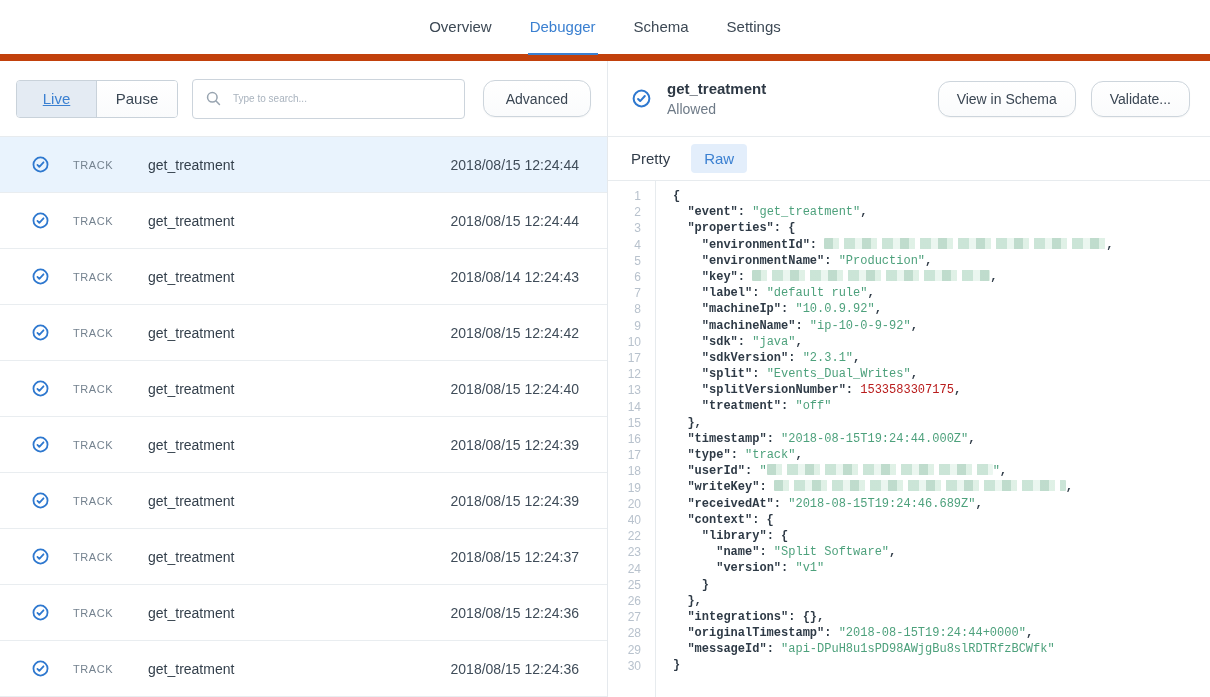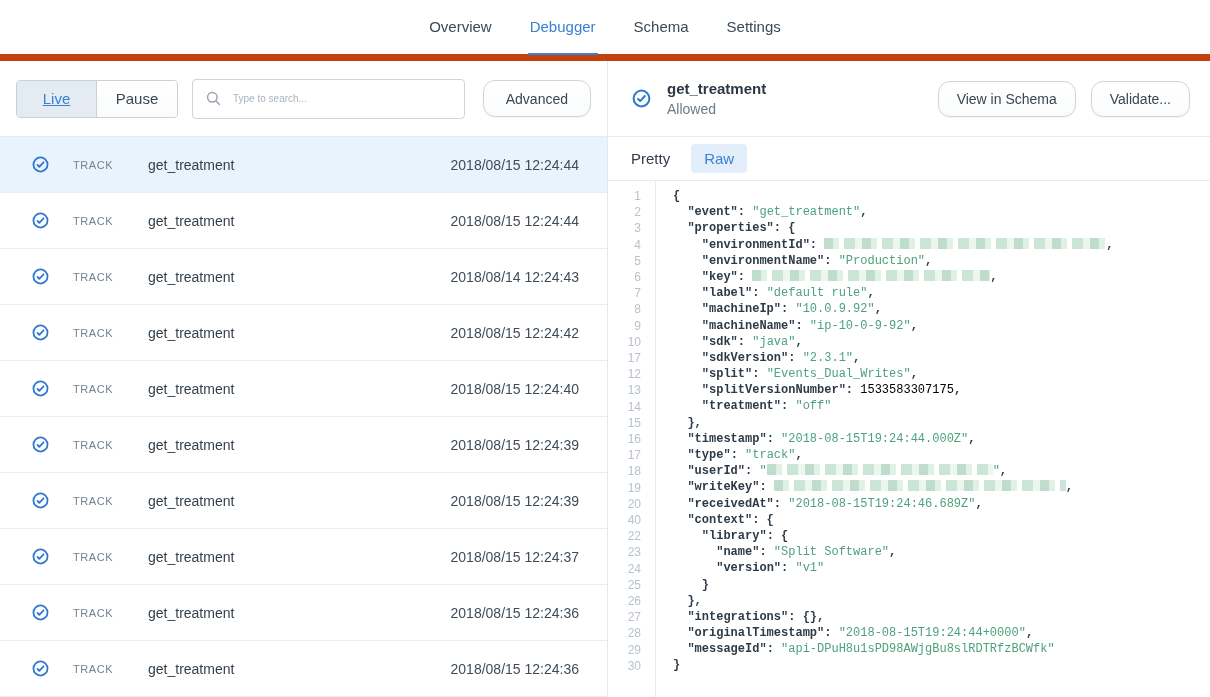--- a/index.html
+++ b/index.html
@@ -56,21 +56,21 @@
   .vtab.active { background:#e3eefb; color:#3b80d1; }
 
   .code-area { flex:1; display:flex; overflow:auto; background:#fff; }
   .gutter { width:48px; flex:none; border-right:1px solid #e7ebee; padding:7px 14px 0 0; text-align:right; }
   .ln { font-size:12px; line-height:16.2px; color:#b8c2cd; }
   .code { margin:0; padding:7px 0 0 17px; font-family:"Liberation Mono","DejaVu Sans Mono",monospace;
           font-size:12px; line-height:16.2px; white-space:pre; flex:1; }
   .code-line { height:16.2px; }
   .tk-p, .tk-k { color:#2e3a46; font-weight:700; }
   .tk-s { color:#4da17c; }
-  .tk-n { color:#000000; }
+  .tk-n { color:#b91c1c; }
   .redacted { display:inline-block; height:11px; border-radius:1px; vertical-align:-1px; filter:blur(.6px);
      background:repeating-linear-gradient(90deg,
         rgba(128,185,155,.50) 0 9px, rgba(213,236,222,.75) 9px 15px,
         rgba(255,255,255,.85) 15px 20px, rgba(160,207,182,.55) 20px 31px,
         rgba(230,244,236,.80) 31px 38px); }
 </style>
 </head>
 <body>
 
 <div class="app">

